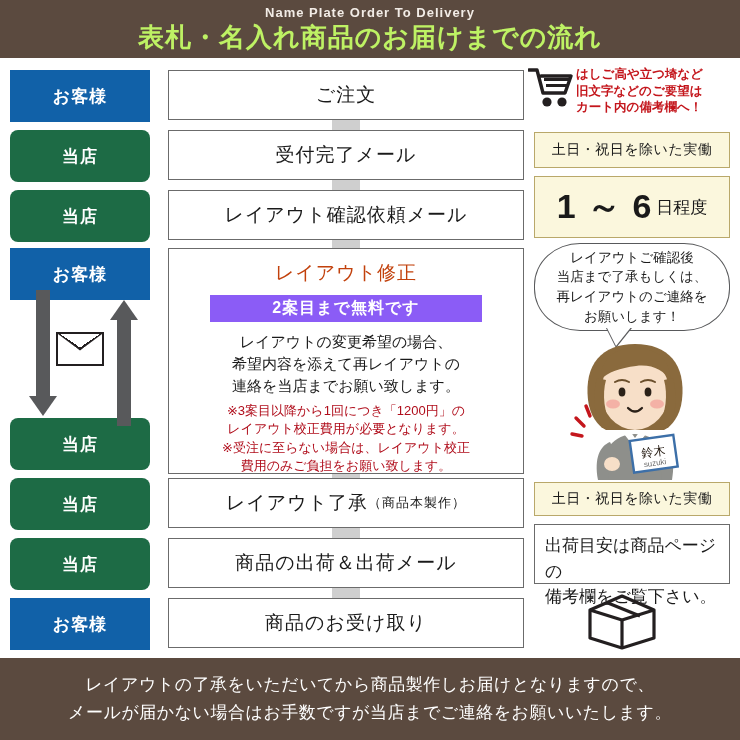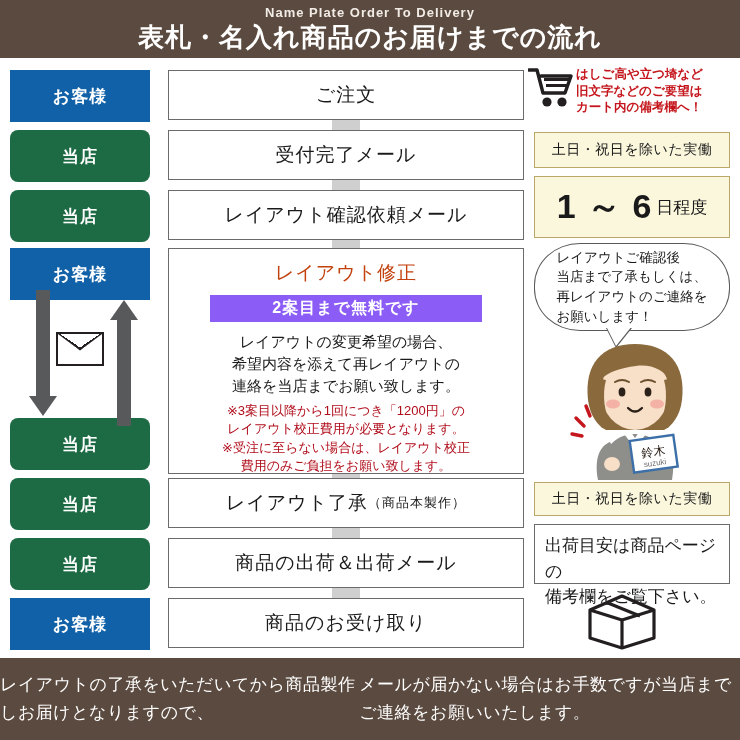--- a/index.html
+++ b/index.html
@@ -38,21 +38,21 @@
     font-weight: bold;
     color: #f2ece6;
   }
   .header-title {
     position: absolute;
     left: 0; top: 20px;
     width: 740px;
     text-align: center;
     font-size: 26px;
     font-weight: bold;
-    color: #ffffff;
+    color: #bef264;
     letter-spacing: 1px;
   }
 
   
   .role-box {
     position: absolute;
     left: 10px;
     width: 140px;
     height: 52px;
     color: #ffffff;
@@ -255,21 +255,21 @@
     left: 534px;
     top: 243px;
     width: 196px;
     height: 88px;
     border: 1.6px solid #58595b;
     border-radius: 46px / 42px;
     background: #ffffff;
     display: flex;
     align-items: center;
     justify-content: center;
-    text-align: left;
+    text-align: center;
     font-size: 13.5px;
     color: #1a1a1a;
     line-height: 1.45;
     box-sizing: border-box;
   }
   .bubble-tail {
     position: absolute;
     left: 606px;
     top: 326px;
     width: 0; height: 0;
@@ -300,21 +300,21 @@
   
   .footer {
     position: absolute;
     left: 0;
     top: 658px;
     width: 740px;
     height: 82px;
     background: #5b4a3f;
     color: #ffffff;
     display: flex;
-    flex-direction: row;
+    flex-direction: column;
     align-items: center;
     justify-content: center;
   }
   .footer-line {
     font-size: 17px;
     letter-spacing: 0.5px;
     line-height: 1.65;
   }
 </style>
 </head>

